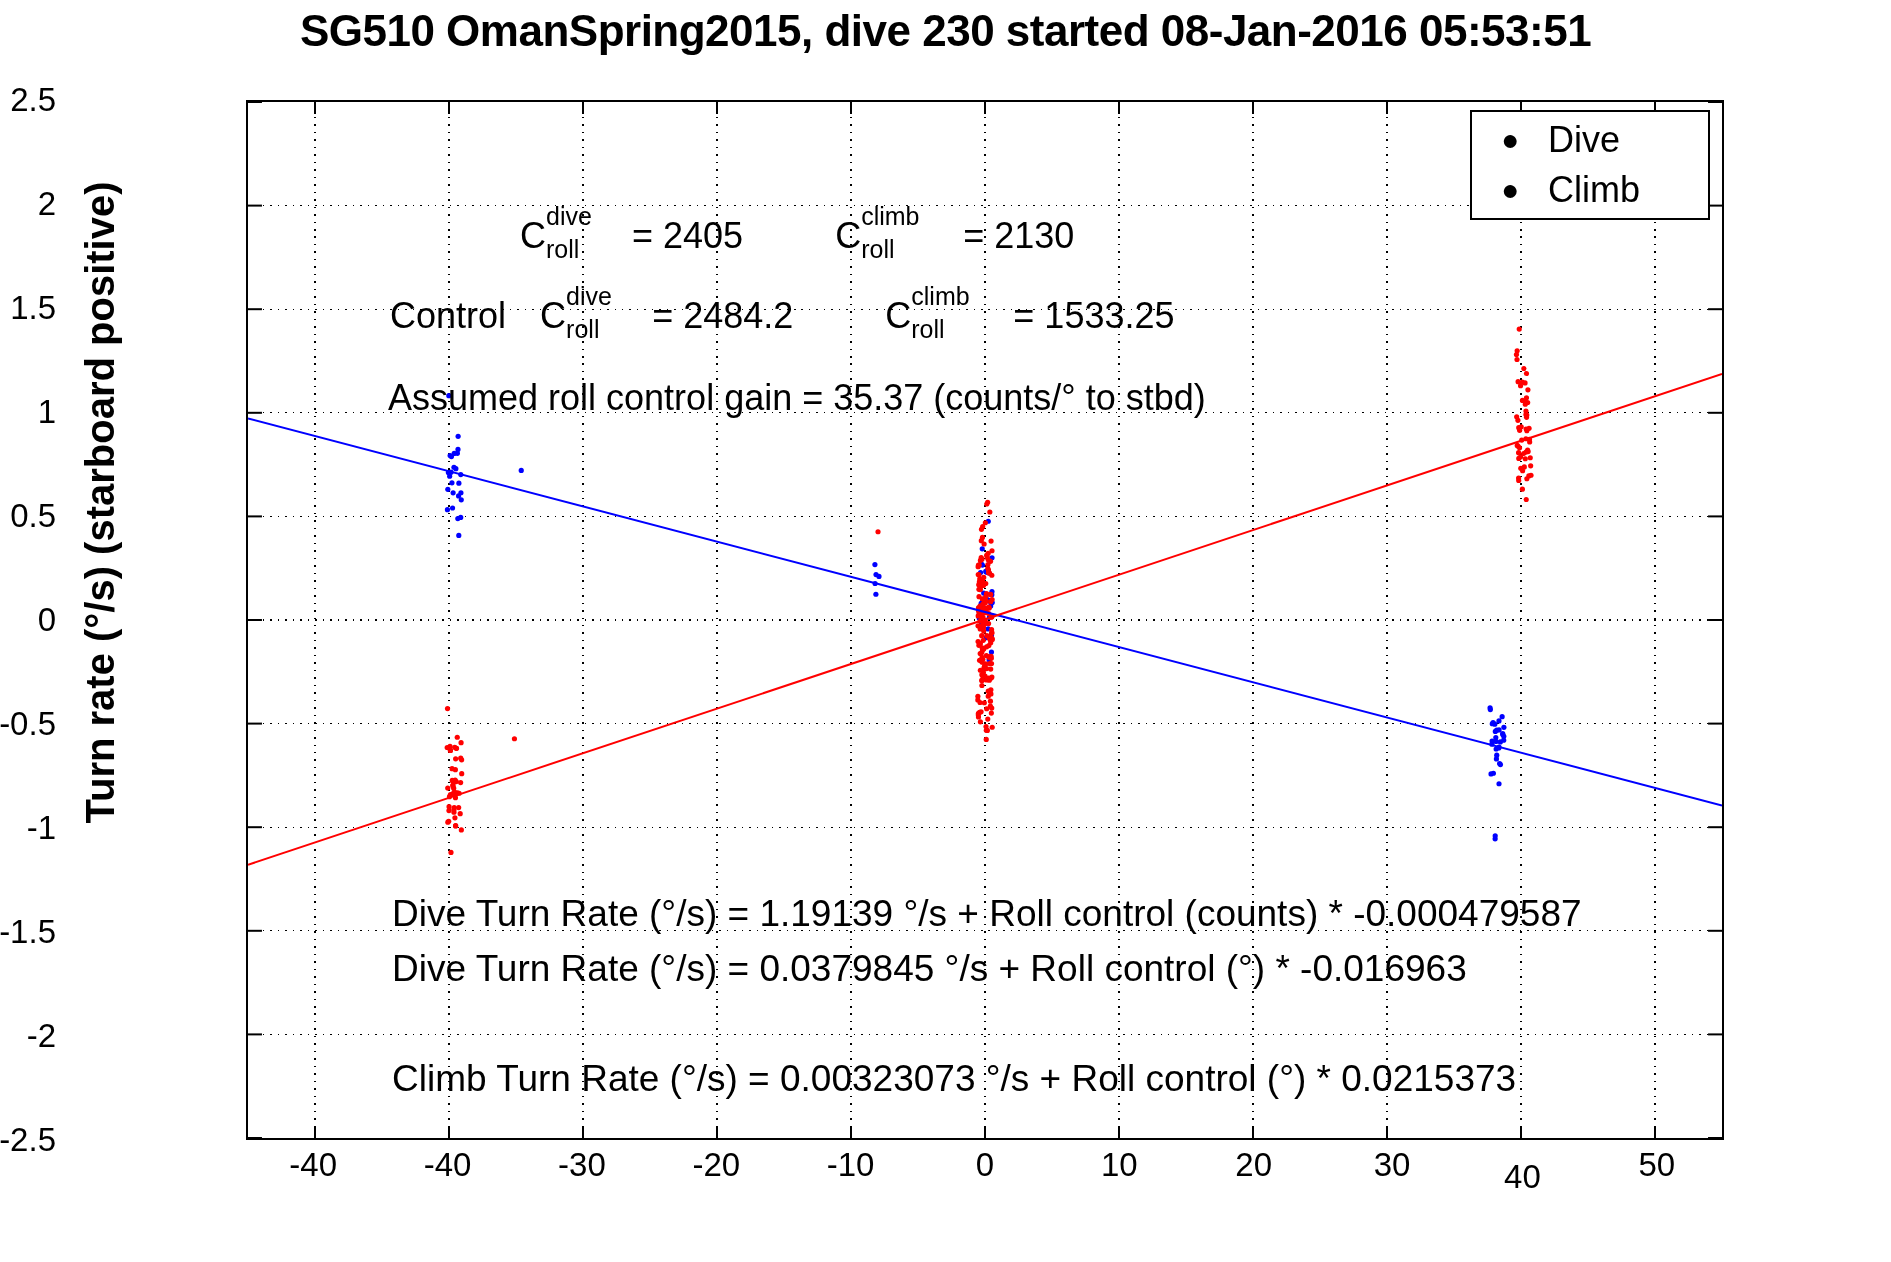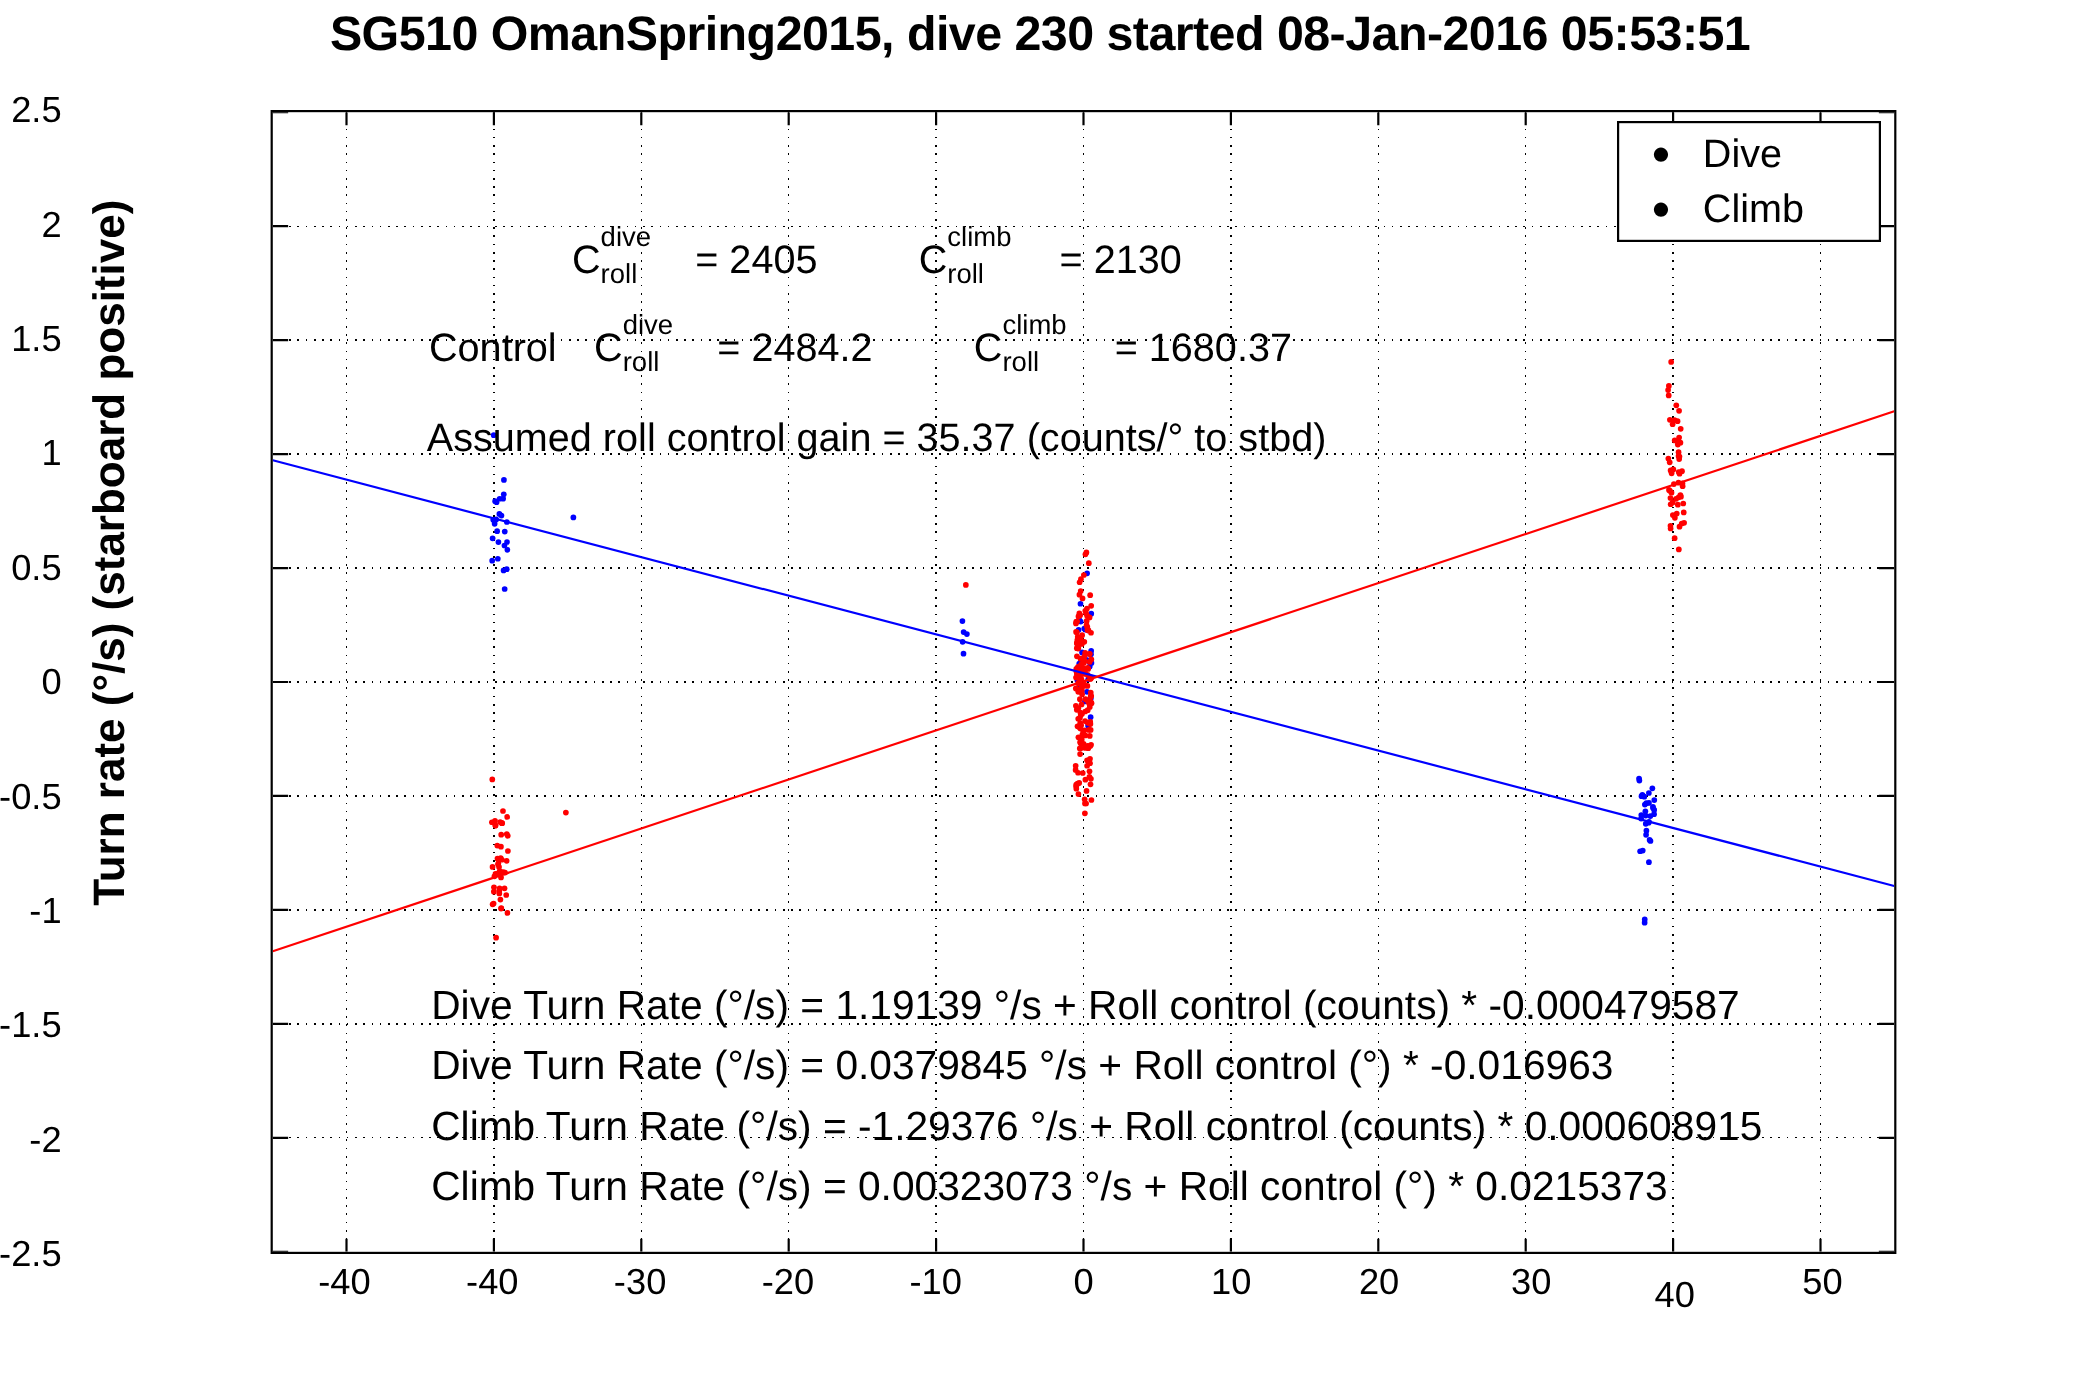--- a/index.html
+++ b/index.html
@@ -586,23 +586,22 @@
     <span class="cterm">
       <span class="c">C</span><span class="sup">dive</span><span class="sub">roll</span>
     </span>
     <span style="display:inline-block;width:62px;"></span>
     <span>= 2484.2</span>
     <span class="cspace"></span>
     <span class="cterm">
       <span class="c">C</span><span class="sup">climb</span><span class="sub">roll</span>
     </span>
     <span style="display:inline-block;width:78px;"></span>
-    <span>= 1680.37</span>
+    <span>= 1533.25</span>
   </div>
 
   <div class="ann" style="left:388px;top:380px;">Assumed roll control gain = 35.37 (counts/° to stbd)</div>
 
   <div class="eq" style="left:392px;top:895px;">Dive Turn Rate (°/s) = 1.19139 °/s + Roll control (counts) * -0.000479587</div>
   <div class="eq" style="left:392px;top:950px;">Dive Turn Rate (°/s) = 0.0379845 °/s + Roll control (°) * -0.016963</div>
-  <div class="eq" style="left:392px;top:1005px;">Climb Turn Rate (°/s) = -1.29376 °/s + Roll control (counts) * 0.000608915</div>
   <div class="eq" style="left:392px;top:1060px;">Climb Turn Rate (°/s) = 0.00323073 °/s + Roll control (°) * 0.0215373</div>
 
 </div>
 
 </body></html>

